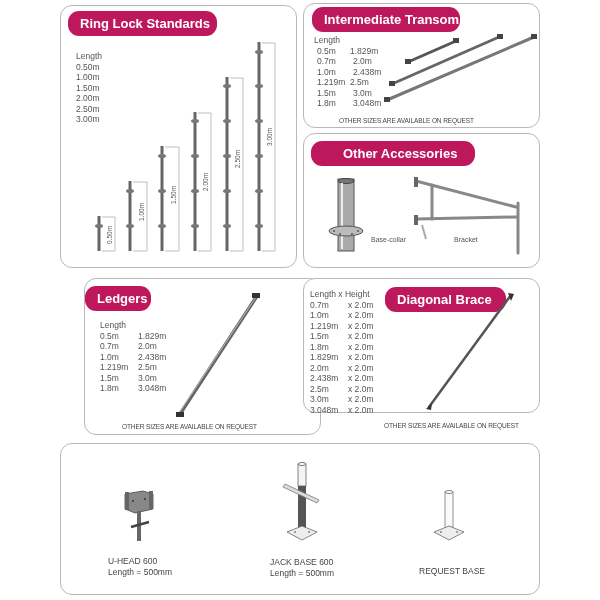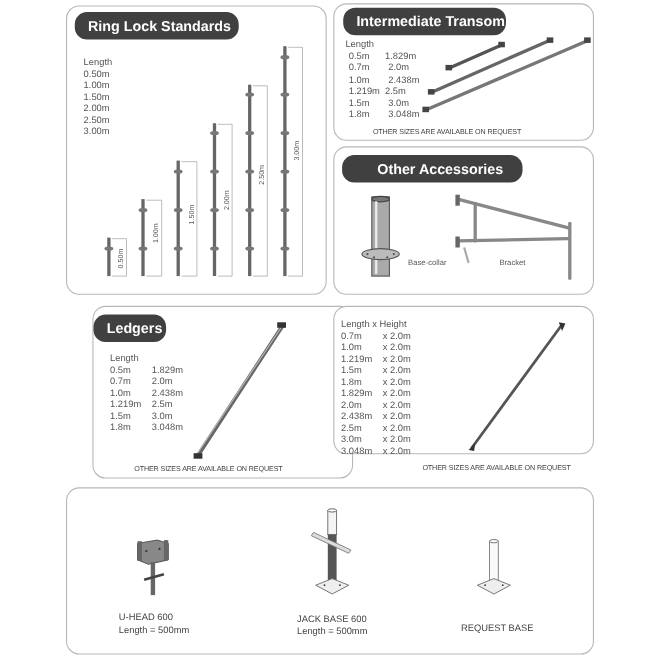--- a/index.html
+++ b/index.html
@@ -1,19 +1,19 @@
 <!DOCTYPE html>
 <html><head>
 <meta charset="utf-8">
 <style>
   html, body { margin: 0; padding: 0; background: #ffffff; }
   body { width: 600px; height: 600px; position: relative; overflow: hidden;
          font-family: "Liberation Sans", sans-serif; color: #555; }
   .panel { position: absolute; border: 1px solid #b8b8b8; border-radius: 12px; background: #fff; box-sizing: border-box; }
-  .pill { position: absolute; background: #404040; color: #fff; font-weight: bold;
+  .pill { position: absolute; background: #be185d; color: #fff; font-weight: bold;
           border-radius: 11px; font-size: 13px; line-height: 25px; padding: 0 12px; white-space: nowrap; }
   .lst { position: absolute; font-size: 8.5px; line-height: 10.5px; color: #555; }
   .lst .row { white-space: nowrap; }
   .lst .c1 { display: inline-block; }
   .note { position: absolute; font-size: 6.5px; color: #444; white-space: nowrap; letter-spacing: -0.1px; }
   .cap { position: absolute; font-size: 7px; color: #555; white-space: nowrap; }
   .cap2 { position: absolute; font-size: 8.5px; color: #444; line-height: 11px; white-space: nowrap; }
   svg { position: absolute; overflow: visible; }
 </style>
 </head>
@@ -170,20 +170,21 @@
     <div class="row"><span class="c1" style="width:38px;">1.219m</span><span>x 2.0m</span></div>
     <div class="row"><span class="c1" style="width:38px;">1.5m</span><span>x 2.0m</span></div>
     <div class="row"><span class="c1" style="width:38px;">1.8m</span><span>x 2.0m</span></div>
     <div class="row"><span class="c1" style="width:38px;">1.829m</span><span>x 2.0m</span></div>
     <div class="row"><span class="c1" style="width:38px;">2.0m</span><span>x 2.0m</span></div>
     <div class="row"><span class="c1" style="width:38px;">2.438m</span><span>x 2.0m</span></div>
     <div class="row"><span class="c1" style="width:38px;">2.5m</span><span>x 2.0m</span></div>
     <div class="row"><span class="c1" style="width:38px;">3.0m</span><span>x 2.0m</span></div>
     <div class="row"><span class="c1" style="width:38px;">3.048m</span><span>x 2.0m</span></div>
   </div>
+  <div class="pill" style="left:81px;top:8px;width:97px;">Diagonal Brace</div>
   <svg style="left:0;top:0;" width="237" height="157">
     <line x1="207" y1="16" x2="125" y2="128" stroke="#555" stroke-width="2.5" stroke-linecap="round"></line>
     <path d="M204,14 L210,15 L207,22 Z" fill="#333"></path>
     <path d="M122,130 L128,124 L127,131 Z" fill="#333"></path>
   </svg>
   <div class="note" style="left:80px;top:143px;">OTHER SIZES ARE AVAILABLE ON REQUEST</div>
 </div>
 
 <div class="panel" style="left:60px;top:443px;width:480px;height:152px;">
   <svg style="left:62px;top:45px;" width="34" height="55">

